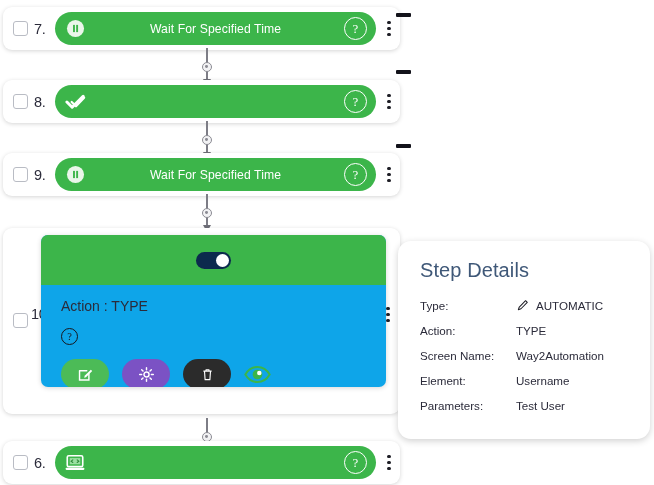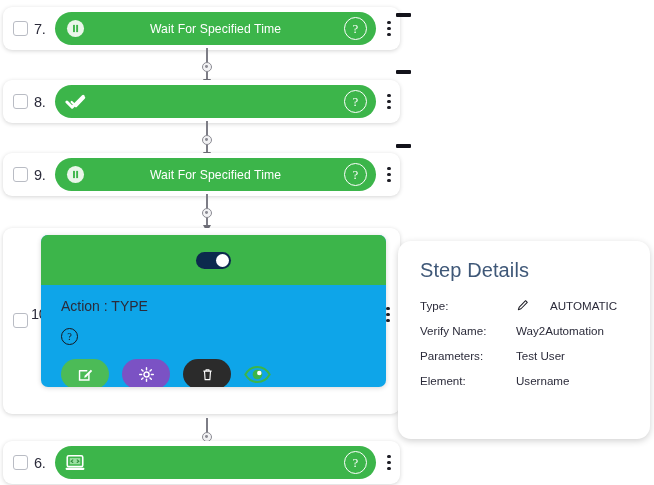--- a/index.html
+++ b/index.html
@@ -271,21 +271,21 @@
     letter-spacing: .1px;
   }
   .sd-row {
     display: flex;
     align-items: flex-end;
     margin-bottom: 12px;
     font-size: 11.6px;
     color: #2b2b3a;
   }
   .sd-label { width: 96px; flex: none; }
-  .sd-value { display: flex; align-items: center; gap: 20px; }
+  .sd-value { display: flex; align-items: center; gap: 6px; }
 </style>
 </head>
 <body>
 
 <div class="step-card" style="top:7px">
   <div class="chk"></div>
   <div class="step-num">7.</div>
   <div class="bar">
     <div class="lead-icon">
       <svg width="19" height="19" viewBox="0 0 20 20">
@@ -450,34 +450,40 @@
     <div class="sd-value">
       <span style="display:flex;">
         <svg width="14" height="14" viewBox="0 0 18 18">
             <path d="M3 15l1.2-3.4L12.3 3.5l2.2 2.2-8.1 8.1L3 15z" fill="none" stroke="#1d1d25" stroke-width="1.3" stroke-linejoin="round"></path>
           </svg>
       </span>
       <span>AUTOMATIC</span>
     </div>
   </div>
 
-
   <div class="sd-row">
-    <div class="sd-label">Verify Name:</div>
+    <div class="sd-label">Action:</div>
+    <div class="sd-value">
+        <span>TYPE</span>
+      </div>
+  </div>
+
+  <div class="sd-row">
+    <div class="sd-label">Screen Name:</div>
     <div class="sd-value">
         <span>Way2Automation</span>
+      </div>
+  </div>
+
+  <div class="sd-row">
+    <div class="sd-label">Element:</div>
+    <div class="sd-value">
+        <span>Username</span>
       </div>
   </div>
 
   <div class="sd-row">
     <div class="sd-label">Parameters:</div>
     <div class="sd-value">
         <span>Test User</span>
       </div>
   </div>
-
-  <div class="sd-row">
-    <div class="sd-label">Element:</div>
-    <div class="sd-value">
-        <span>Username</span>
-      </div>
-  </div>
 </div>
 
 </body></html>

